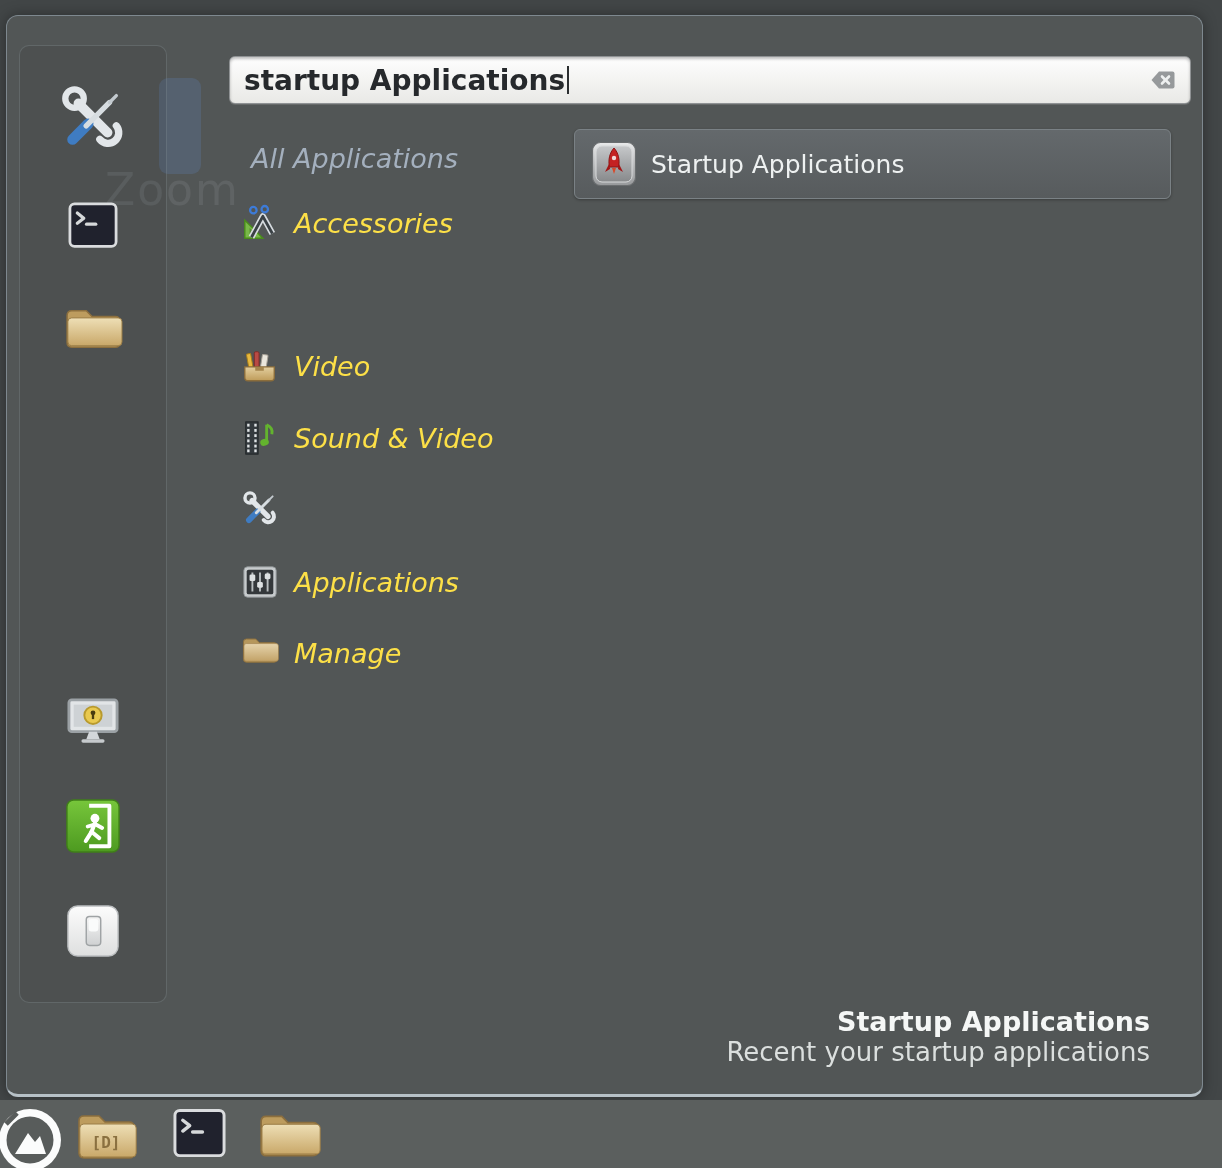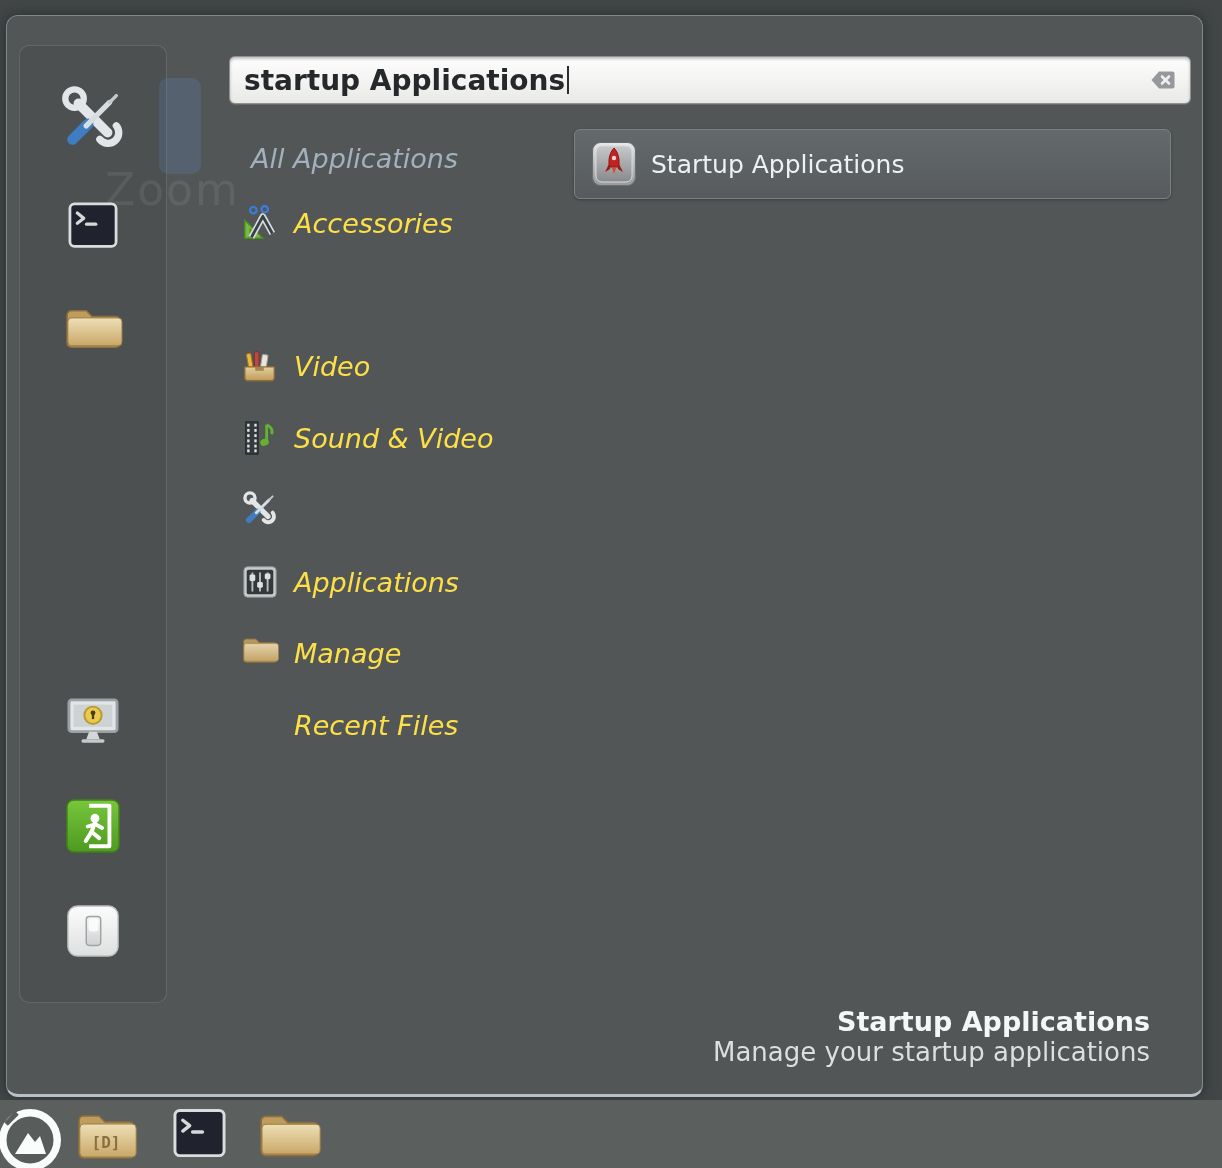--- a/index.html
+++ b/index.html
@@ -283,24 +283,20 @@
                 <stop offset="1" stop-color="#c2a267"></stop>
           </linearGradient>
             </defs>
           <path d="M4 12 q0-5 5-5 h15 l6 6 h24 q5 0 5 5 v22 q0 5 -5 5 H9 q-5 0 -5-5 z" fill="#b6975c" stroke="#8c6f3e" stroke-width="1.6"></path>
           <rect x="4.8" y="14.5" width="56.4" height="29" rx="4" fill="url(#fg2)" stroke="#9a7c46" stroke-width="1"></rect>
         </svg>
       </span>
       <span class="cat-label">Manage</span>
     </div>
 
-    <div class="cat-row" style="top:688px">
-      <span class="cat-icon empty"></span>
-      <span class="cat-label">Recent Files</span>
-    </div>
 
     <div class="result-row">
       <span class="result-icon">
         <svg width="46" height="46" viewBox="0 0 46 46">
           <defs>
             <linearGradient id="sq1" x1="0" y1="0" x2="0" y2="1">
               <stop offset="0" stop-color="#e8e9ea"></stop>
                 <stop offset="1" stop-color="#97999b"></stop>
             </linearGradient>
             <linearGradient id="sq2" x1="0" y1="0" x2="0" y2="1">
@@ -315,21 +311,21 @@
           <path d="M27.5 22 l4.5 9 -5 -3 z" fill="#a31616"></path>
           <circle cx="23" cy="17" r="2.2" fill="#f0d9d9"></circle>
           <path d="M21 27 h4 l-2 6 z" fill="#d84a2a"></path>
         </svg>
       </span>
       <span class="result-label">Startup Applications</span>
     </div>
 
     <div class="info">
       <div class="info-title">Startup Applications</div>
-      <div class="info-desc">Manage your startup applications</div>
+      <div class="info-desc">Recent your startup applications</div>
     </div>
 
   </div>
 
   <div class="panel">
 
     <span class="panel-btn pb-logo">
       <svg width="66" height="66" viewBox="0 0 66 66">
         <circle cx="33" cy="33" r="31" fill="#fbfcfc"></circle>
         <circle cx="33" cy="33" r="23.5" fill="#585c5b"></circle>

